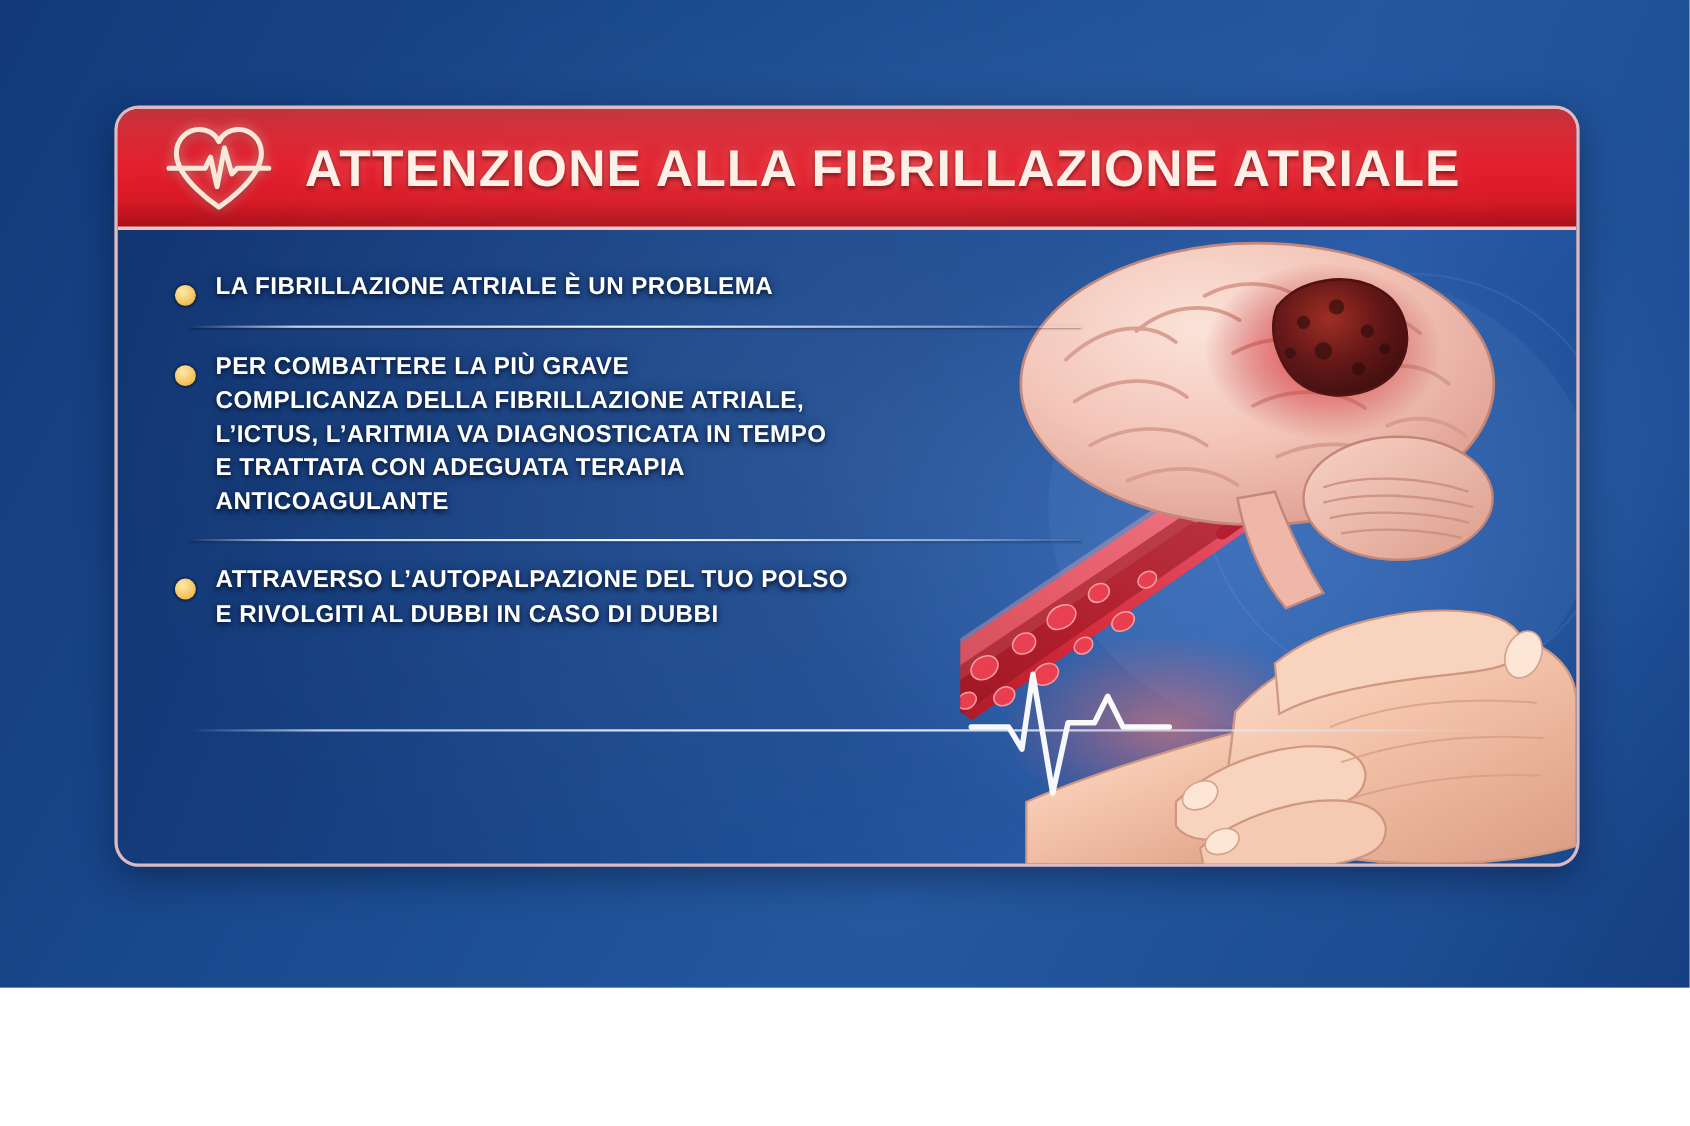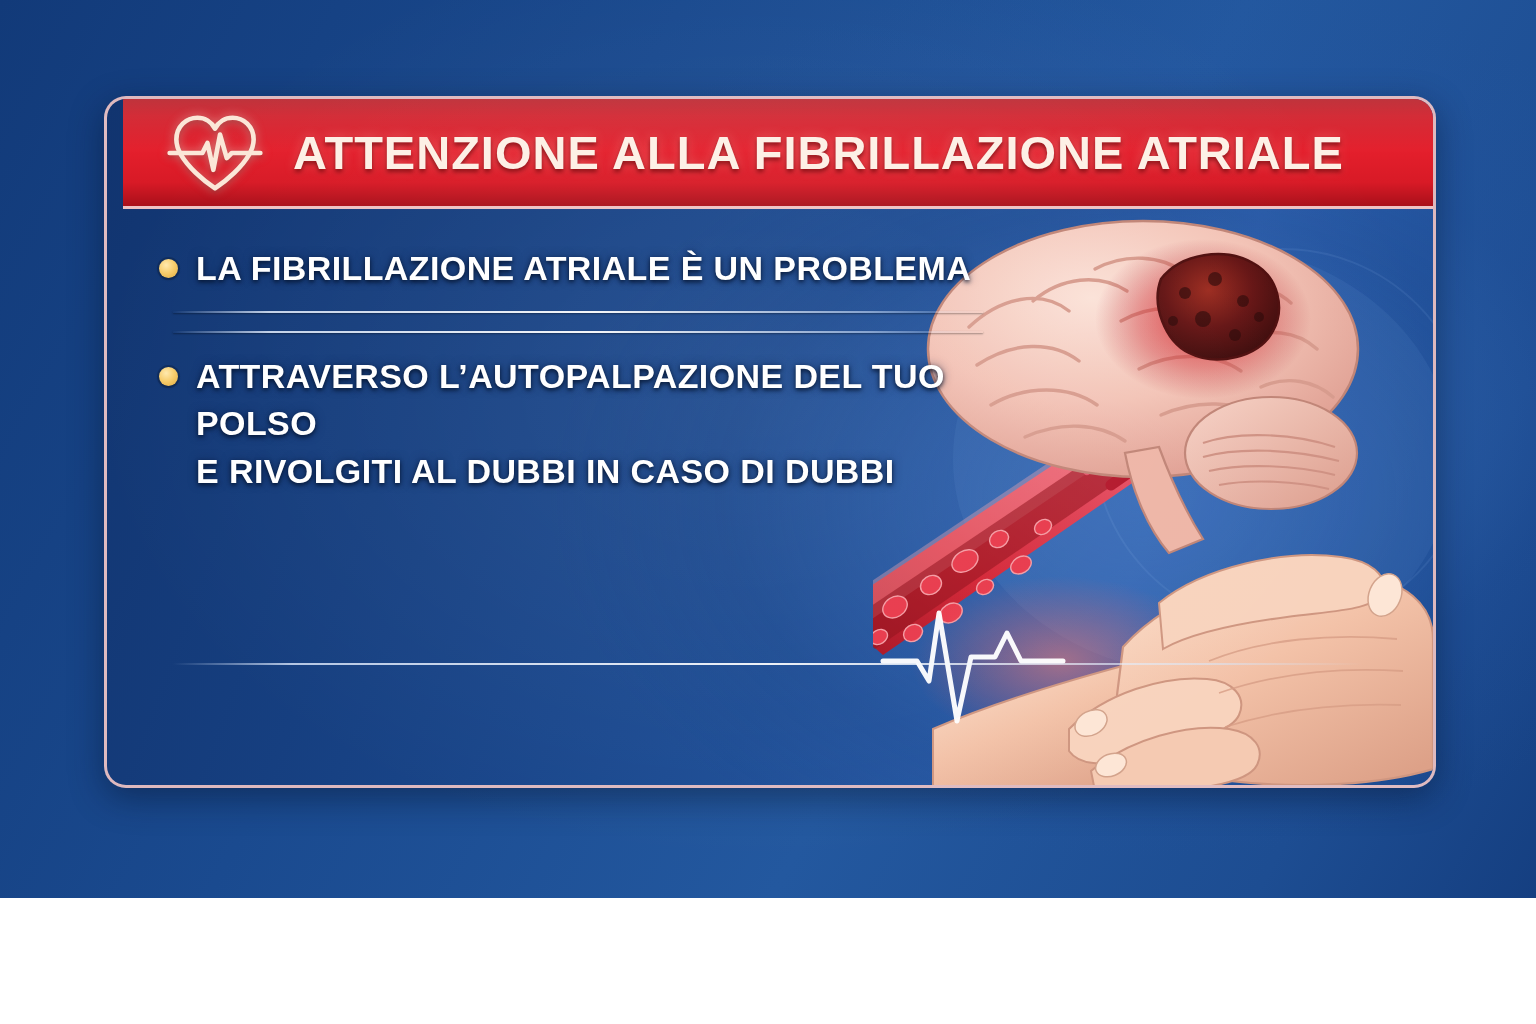--- a/index.html
+++ b/index.html
@@ -44,21 +44,21 @@
     border:3px solid rgba(240,196,196,.92);
     overflow:hidden;
     box-shadow:0 10px 34px rgba(4,18,44,.46);
     background:
       radial-gradient(ellipse 760px 520px at 78% 58%, rgba(60,112,190,.55) 0%, rgba(26,64,130,.12) 55%, rgba(0,0,0,0) 78%),
       linear-gradient(110deg, #11346f 0%, #163f80 26%, #1d4d95 55%, #2a5dab 76%, #1b4a90 100%);
   }
 
   
   #header{
-    position:absolute; left:16px; top:0;
+    position:absolute; left:0; top:0;
     width:100%; height:110px;
     background:
       linear-gradient(180deg, #b5121c 0%, #cf1622 16%, #e41f2c 48%, #d81a26 78%, #a9101a 100%);
     border-bottom:3px solid rgba(245,214,214,.9);
     display:flex; align-items:center;
     padding-left:38px;
     overflow:hidden;
   }
   #header::before{
     content:"";
@@ -111,21 +111,21 @@
   .bullet-dot{
     flex:0 0 auto;
     width:19px; height:19px;
     margin:14px 18px 0 14px;
     border-radius:50%;
     background:radial-gradient(circle at 38% 32%, #ffe9ae 0%, #f7cd6d 46%, #e2ab3e 100%);
     box-shadow:0 0 0 2px rgba(14,38,78,.55), 0 1px 3px rgba(0,0,0,.45);
   }
   .bullet-text{
     color:#ffffff;
-    font-size:34px;
+    font-size:22px;
     font-weight:bold;
     line-height:1.40;
     letter-spacing:.4px;
     text-shadow:0 2px 4px rgba(4,16,40,.85), 0 0 10px rgba(10,30,70,.5);
   }
   .divider{
     height:2px;
     margin:18px 0 14px 28px;
     width:810px;
     background:linear-gradient(90deg, rgba(255,255,255,0) 0%, rgba(225,236,252,.85) 12%, rgba(255,255,255,.95) 52%, rgba(210,226,250,.55) 86%, rgba(255,255,255,0) 100%);
@@ -297,20 +297,30 @@
 
       <div class="bullet-row">
         <span class="bullet-dot"></span>
         <div class="bullet-text">
           <div>LA FIBRILLAZIONE ATRIALE È UN PROBLEMA</div>
         </div>
       </div>
 
       <div class="divider"></div>
 
+      <div class="bullet-row">
+        <span class="bullet-dot"></span>
+        <div class="bullet-text">
+          <div>PER COMBATTERE LA PIÙ GRAVE</div>
+          <div>COMPLICANZA DELLA FIBRILLAZIONE ATRIALE,</div>
+          <div>L’ICTUS, L’ARITMIA VA DIAGNOSTICATA IN TEMPO</div>
+          <div>E TRATTATA CON ADEGUATA TERAPIA</div>
+          <div>ANTICOAGULANTE</div>
+        </div>
+      </div>
 
       <div class="divider"></div>
 
       <div class="bullet-row">
         <span class="bullet-dot"></span>
         <div class="bullet-text">
           <div>ATTRAVERSO L’AUTOPALPAZIONE DEL TUO POLSO</div>
           <div>E RIVOLGITI AL DUBBI IN CASO DI DUBBI</div>
         </div>
       </div>

